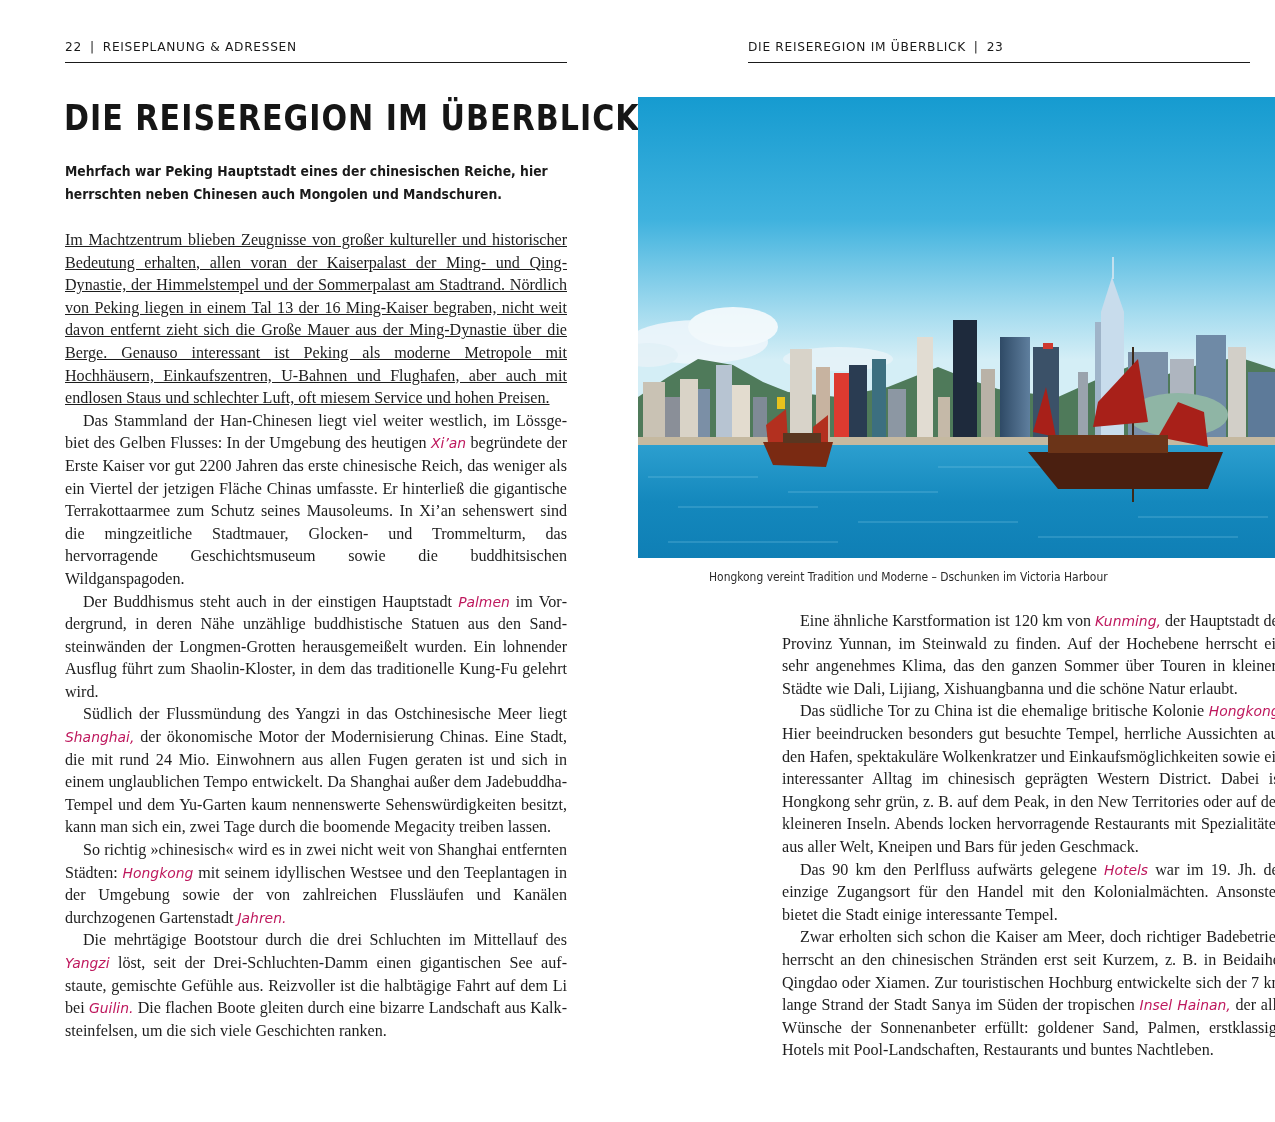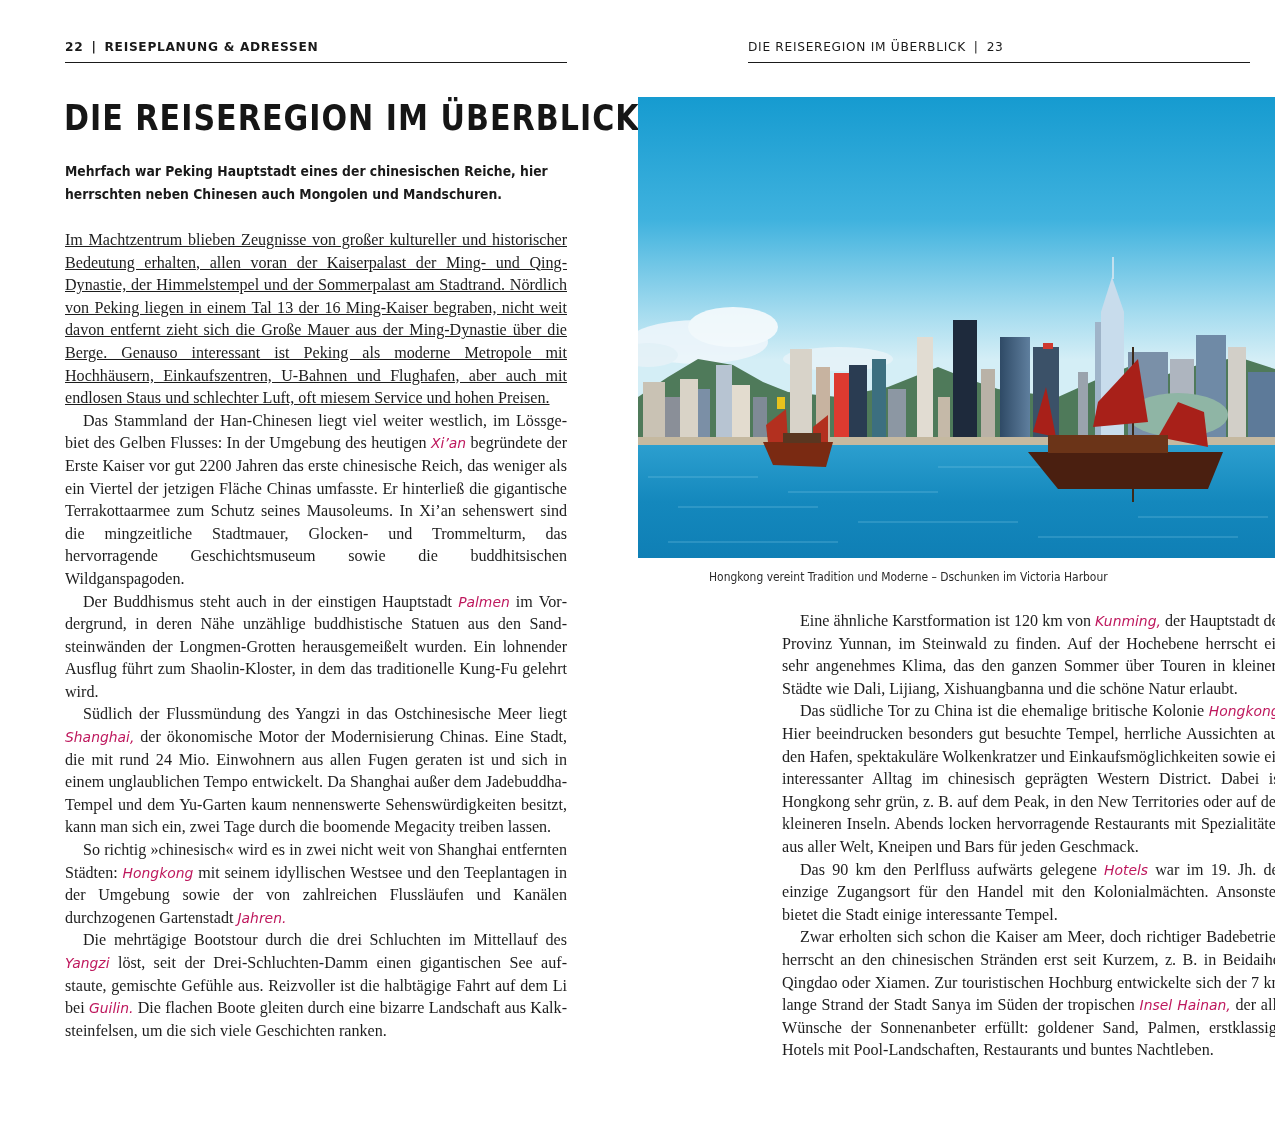--- a/index.html
+++ b/index.html
@@ -8,21 +8,21 @@
     color:#1a1a1a;
   }
 
   
   .runhead {
     position:absolute; top:38px; height:24px; border-bottom:1.3px solid #1a1a1a;
     font-family:"DejaVu Sans", sans-serif; font-size:12.2px; letter-spacing:0.7px;
     line-height:18px; text-transform:uppercase; color:#1a1a1a;
     transform-origin:left top;
   }
-  .runhead.left { left:65px; width:502px;font-weight:bold; }
+  .runhead.left { left:65px; width:502px; }
   .runhead.right { left:748px; width:502px; text-align:left; }
   .runhead .sep { margin:0 8px; }
 
   
   .title {
     position:absolute; left:64px; top:96px; width:520px;
     font-family:"DejaVu Sans", sans-serif; font-size:35px; letter-spacing:1.2px;
     line-height:44px; color:#161616; margin:0;
     transform:scaleX(0.86); transform-origin:left top; white-space:nowrap;
   }

